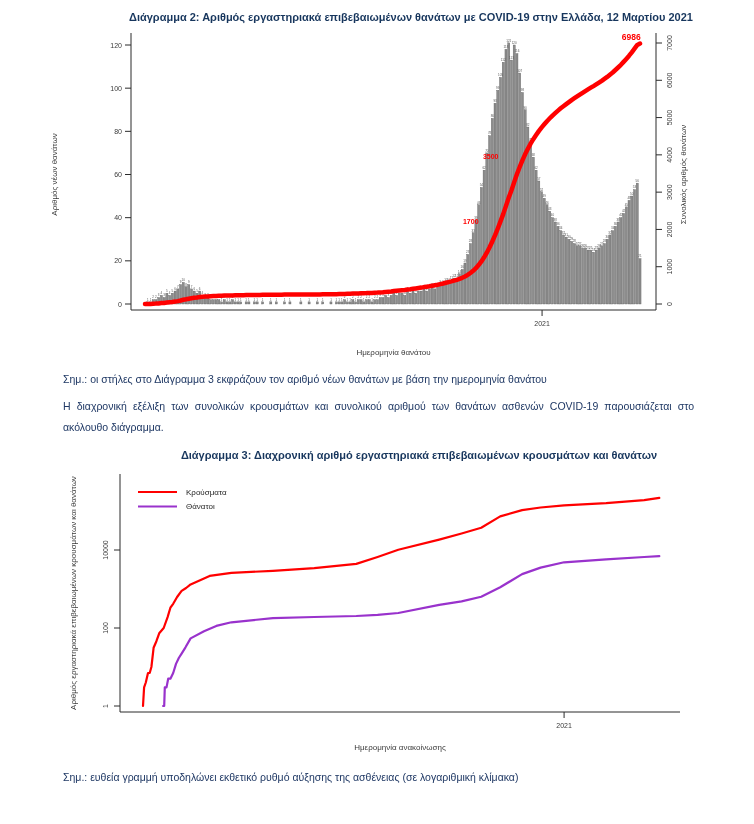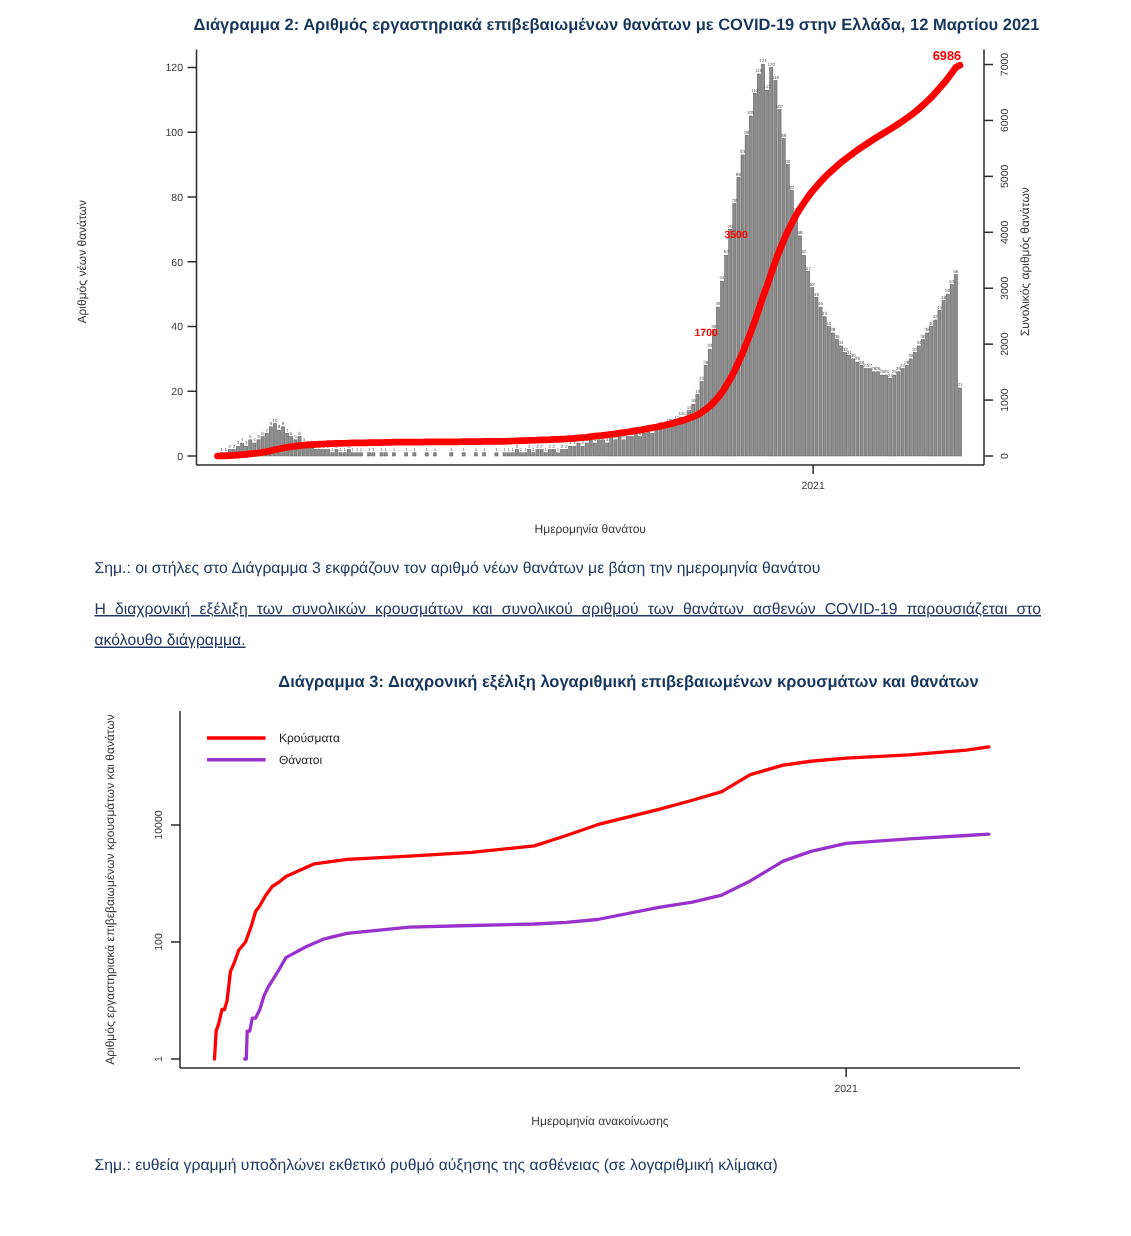--- a/index.html
+++ b/index.html
@@ -395,23 +395,23 @@
         <text x="605" y="229.47500000000002" text-anchor="middle" font-size="3" fill="#555">21</text>
       </g>
       <polyline points="110.0,276.0 112.7,275.9 115.5,275.9 118.2,275.7 120.9,275.6 123.7,275.4 126.4,275.1 129.1,274.9 131.9,274.6 134.6,274.3 137.3,274.0 140.1,273.6 142.8,273.1 145.6,272.5 148.3,271.8 151.0,271.3 153.8,270.7 156.5,270.2 159.2,269.8 162.0,269.5 164.7,269.1 167.4,268.8 170.2,268.6 172.9,268.4 175.6,268.2 178.4,268.1 181.1,268.0 183.8,267.8 186.6,267.8 189.3,267.6 192.0,267.6 194.8,267.5 197.5,267.4 200.2,267.3 203.0,267.2 205.7,267.2 208.5,267.2 211.2,267.1 213.9,267.0 216.7,267.0 219.4,267.0 222.1,266.9 224.9,266.9 227.6,266.8 230.3,266.8 233.1,266.8 235.8,266.8 238.5,266.8 241.3,266.7 244.0,266.7 246.7,266.7 249.5,266.6 252.2,266.6 254.9,266.6 257.7,266.6 260.4,266.6 263.1,266.6 265.9,266.5 268.6,266.5 271.4,266.5 274.1,266.4 276.8,266.4 279.6,266.4 282.3,266.4 285.0,266.4 287.8,266.3 290.5,266.3 293.2,266.3 296.0,266.2 298.7,266.2 301.4,266.2 304.2,266.1 306.9,266.0 309.6,265.9 312.4,265.8 315.1,265.7 317.8,265.6 320.6,265.5 323.3,265.4 326.0,265.3 328.8,265.2 331.5,265.1 334.3,264.9 337.0,264.9 339.7,264.7 342.5,264.6 345.2,264.4 347.9,264.2 350.7,263.9 353.4,263.7 356.1,263.5 358.9,263.1 361.6,262.8 364.3,262.5 367.1,262.2 369.8,261.9 372.5,261.5 375.3,261.2 378.0,260.8 380.7,260.4 383.5,260.0 386.2,259.6 389.0,259.1 391.7,258.7 394.4,258.3 397.2,257.7 399.9,257.2 402.6,256.7 405.4,256.1 408.1,255.5 410.8,254.8 413.6,254.1 416.3,253.4 419.0,252.6 421.8,251.8 424.5,250.8 427.2,249.8 430.0,248.5 432.7,246.9 435.4,245.0 438.2,242.8 440.9,240.2 443.6,237.1 446.4,233.4 449.1,229.3 451.9,224.5 454.6,219.3 457.3,213.5 460.1,207.2 462.8,200.5 465.5,193.4 468.3,185.9 471.0,177.9 473.7,169.8 476.5,162.2 479.2,154.1 481.9,146.2 484.7,139.0 487.4,132.4 490.1,126.3 492.9,120.8 495.6,115.7 498.3,111.2 501.1,107.0 503.8,103.1 506.5,99.6 509.3,96.3 512.0,93.2 514.8,90.3 517.5,87.6 520.2,85.1 523.0,82.6 525.7,80.3 528.4,78.2 531.2,76.1 533.9,74.1 536.6,72.1 539.4,70.2 542.1,68.4 544.8,66.6 547.6,64.8 550.3,63.1 553.0,61.4 555.8,59.7 558.5,58.1 561.2,56.4 564.0,54.6 566.7,52.8 569.4,50.9 572.2,48.9 574.9,46.7 577.7,44.5 580.4,42.0 583.1,39.5 585.9,36.8 588.6,33.9 591.3,30.9 594.1,27.7 596.8,24.3 599.5,20.7 602.3,16.9 605.0,15.5" fill="none" stroke="#ff0000" stroke-width="4.5" stroke-linecap="round" stroke-linejoin="round"></polyline>
       <text x="605.775" y="12.017142857142858" text-anchor="end" font-size="8.5" font-weight="bold" fill="#ff0000">6986</text>
       <text x="463.5" y="130.5857142857143" text-anchor="end" font-size="7" font-weight="bold" fill="#ff0000">3500</text>
       <text x="443.55" y="195.8357142857143" text-anchor="end" font-size="7" font-weight="bold" fill="#ff0000">1700</text>
     </svg>
 
   <div class="note" style="top:373px;">Σημ.: οι στήλες στο Διάγραμμα 3 εκφράζουν τον αριθμό νέων θανάτων με βάση την ημερομηνία θανάτου</div>
 
-  <div class="para" style="top:396px;text-decoration:underline;">Η διαχρονική εξέλιξη των συνολικών κρουσμάτων και συνολικού αριθμού των θανάτων ασθενών COVID-19 παρουσιάζεται στο ακόλουθο διάγραμμα.</div>
-
-  <div class="fig-title" style="left:419px;top:449px;">Διάγραμμα 3: Διαχρονική εξέλιξη λογαριθμική επιβεβαιωμένων κρουσμάτων και θανάτων</div>
+  <div class="para" style="top:396px;">Η διαχρονική εξέλιξη των συνολικών κρουσμάτων και συνολικού αριθμού των θανάτων ασθενών COVID-19 παρουσιάζεται στο ακόλουθο διάγραμμα.</div>
+
+  <div class="fig-title" style="left:419px;top:449px;">Διάγραμμα 3: Διαχρονική αριθμό εργαστηριακά επιβεβαιωμένων κρουσμάτων και θανάτων</div>
 
   <svg id="chart2" style="left:60px;top:462px;" width="640" height="300" viewBox="0 0 640 300">
       <g>
         <path d="M60,12 V250 M60,250 H620" stroke="#2b2b2b" stroke-width="1" fill="none"></path>
         <line x1="54" y1="244" x2="60" y2="244" stroke="#2b2b2b" stroke-width="1"></line>
         <text x="48" y="244" text-anchor="middle" class="tick-label" transform="rotate(-90 48 244)">1</text>
         <line x1="54" y1="166" x2="60" y2="166" stroke="#2b2b2b" stroke-width="1"></line>
         <text x="48" y="166" text-anchor="middle" class="tick-label" transform="rotate(-90 48 166)">100</text>
         <line x1="54" y1="88" x2="60" y2="88" stroke="#2b2b2b" stroke-width="1"></line>
         <text x="48" y="88" text-anchor="middle" class="tick-label" transform="rotate(-90 48 88)">10000</text>

